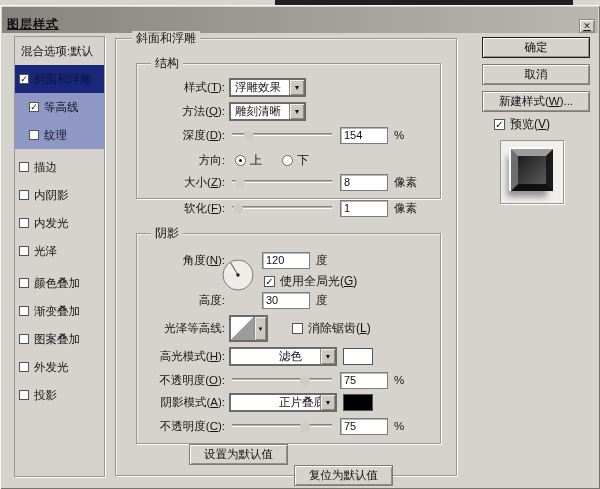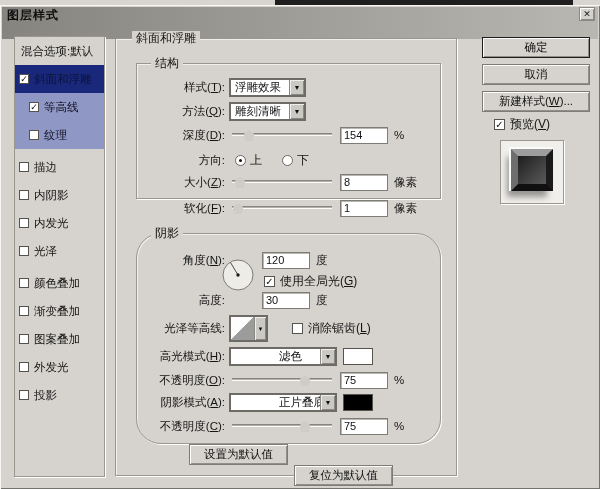--- a/index.html
+++ b/index.html
@@ -10,23 +10,23 @@
   }
   .stage { position:relative; width:600px; height:489px; background:#d8d5d0; overflow:hidden; }
   .bg-dark-strip { position:absolute; top:0; left:275px; width:298px; height:5px; background:#1f1f1f; }
 
   .dialog {
     position:absolute; top:5px; left:0; width:600px; height:484px;
     background:#d6d3ce;
     box-shadow: inset 1px 1px 0 #f7f6f3, inset -1px -1px 0 #75736e;
   }
   .titlebar {
-    position:absolute; top:2px; left:2px; right:2px; height:32px;
+    position:absolute; top:2px; left:2px; right:2px; height:26px;
     background:linear-gradient(to right,#86847e,#b9b7b1);
-    display:flex; align-items:flex-start;
+    display:flex; align-items:flex-end;text-decoration:underline;
   }
   .title-text { font-weight:bold; font-size:12px; padding-left:5px; color:#101010; letter-spacing:1px; }
   .close-btn {
     margin-left:auto; margin-right:3px; width:16px; height:14px;
     background:#d6d3ce; border:1px solid #8a8880;
     box-shadow: inset 1px 1px 0 #fff, inset -1px -1px 0 #8d8b85;
     font-size:9px; line-height:12px; text-align:center; font-weight:bold; color:#222; cursor:default;
   }
 
   
@@ -44,21 +44,21 @@
     width:10px; height:10px; background:#fff; border:1px solid #55534e;
     font-size:9px; line-height:9px; text-align:center; color:#111; flex:none; margin-right:5px;
   }
   .sb-label { overflow:hidden; }
 
   
   .fieldset { position:absolute; border:1px solid #9a978f; box-shadow:1px 1px 0 #fff, inset 1px 1px 0 #f0efec; }
   .legend { position:absolute; top:-8px; left:14px; background:#d6d3ce; padding:0 4px; line-height:15px; }
   .main-box { left:115px; top:33px; width:342px; height:438px; }
   .struct-box { left:20px; top:24px; width:305px; height:136px; }
-  .shade-box { left:20px; top:194px; width:305px; height:211px;border-radius:25px; }
+  .shade-box { left:20px; top:194px; width:305px; height:211px; }
 
   .row { position:absolute; left:8px; right:4px; height:20px; display:flex; align-items:center; white-space:nowrap; }
   .lbl { width:80px; text-align:right; flex:none; font-size:11.5px; margin-right:4px; }
   .unit { margin-left:6px; font-size:11.5px; }
 
   .field {
     width:48px; height:17px; background:#fff; border:1px solid #7e7c77;
     box-shadow: inset 1px 1px 0 #b9b7b2; font-size:11px; padding:0 3px;
     font-family:"Liberation Sans","DejaVu Sans",sans-serif; color:#111;
   }

